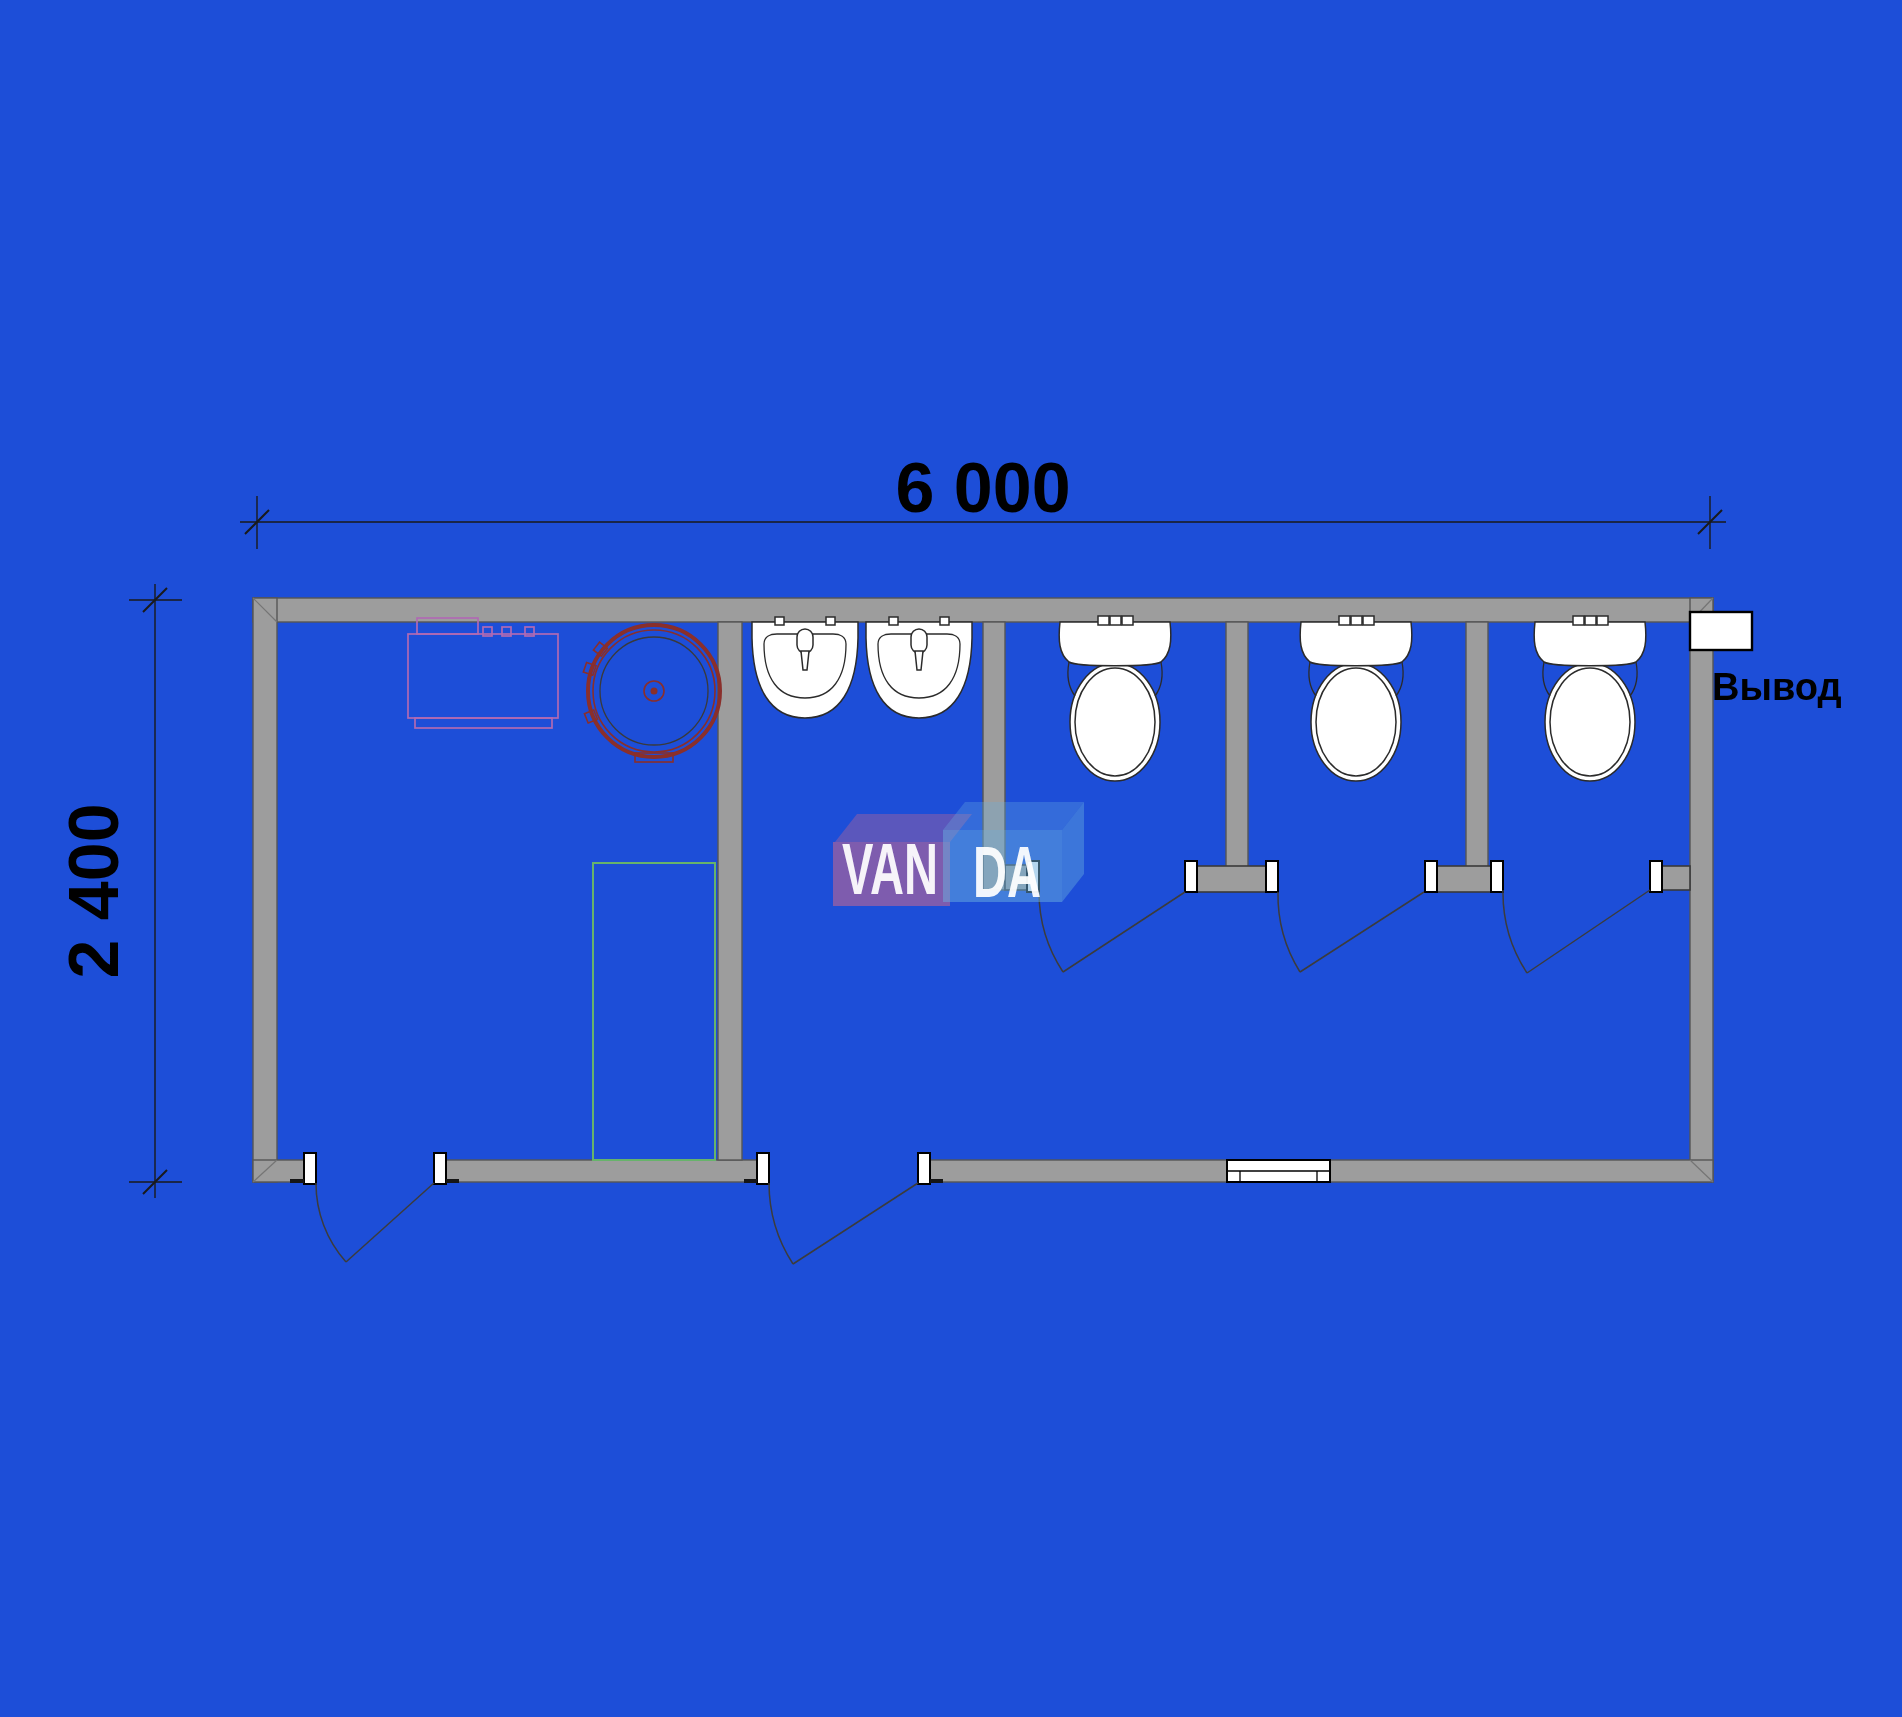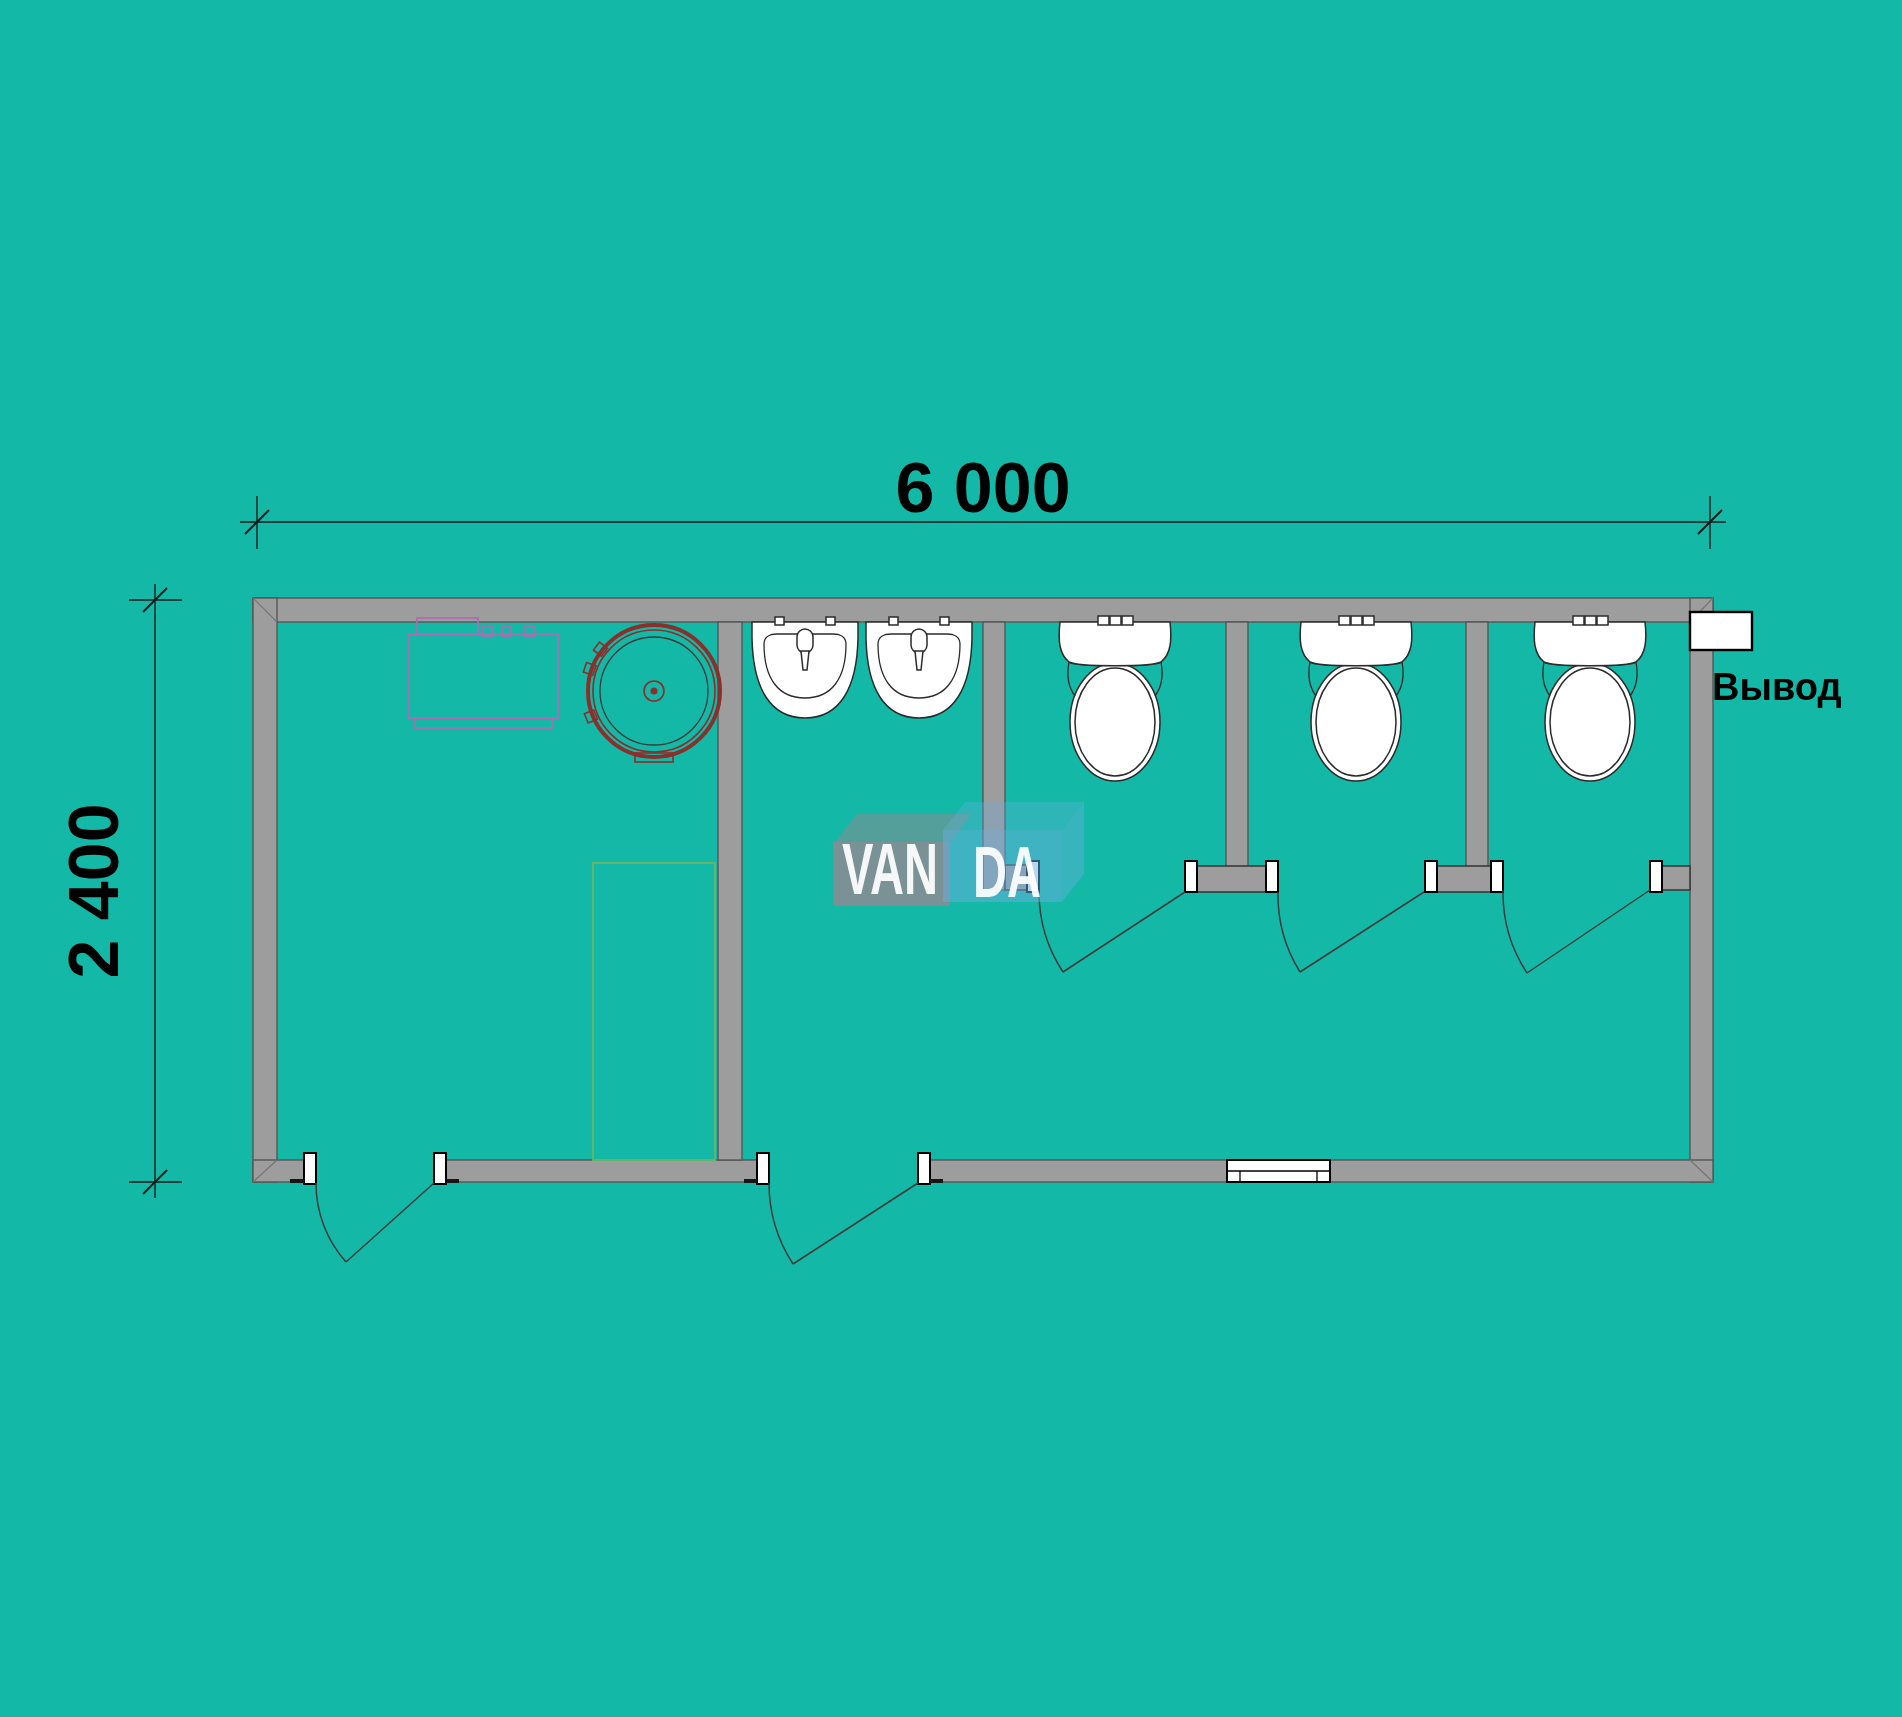--- a/index.html
+++ b/index.html
@@ -1,16 +1,16 @@
 <!DOCTYPE html>
 <html><head>
 <meta charset="utf-8">
 <style>
   html,body{margin:0;padding:0;background:#ffffff;}
-  .canvas{width:1902px;height:1717px;background:#14b8a6;position:relative;overflow:hidden;}
+  .canvas{width:1902px;height:1717px;background:#1d4ed8;position:relative;overflow:hidden;}
   svg{display:block;}
   .wall{fill:#9d9d9d;stroke:#565656;stroke-width:1.4;}
   .stub{fill:#9d9d9d;stroke:#3a3a3a;stroke-width:1.6;}
   .miter{stroke:#757575;stroke-width:1.2;}
   .jamb{fill:#ffffff;stroke:#000000;stroke-width:2;}
   .mark{fill:#161616;}
   .door-line{fill:none;stroke:#3c3c3c;stroke-width:1.5;}
   .fixture{fill:#ffffff;stroke:#2b2b2b;stroke-width:1.5;}
   .fixture-thin{fill:none;stroke:#2b2b2b;stroke-width:1.3;}
   .heater{fill:none;stroke:#8a2f2b;stroke-width:4;}

